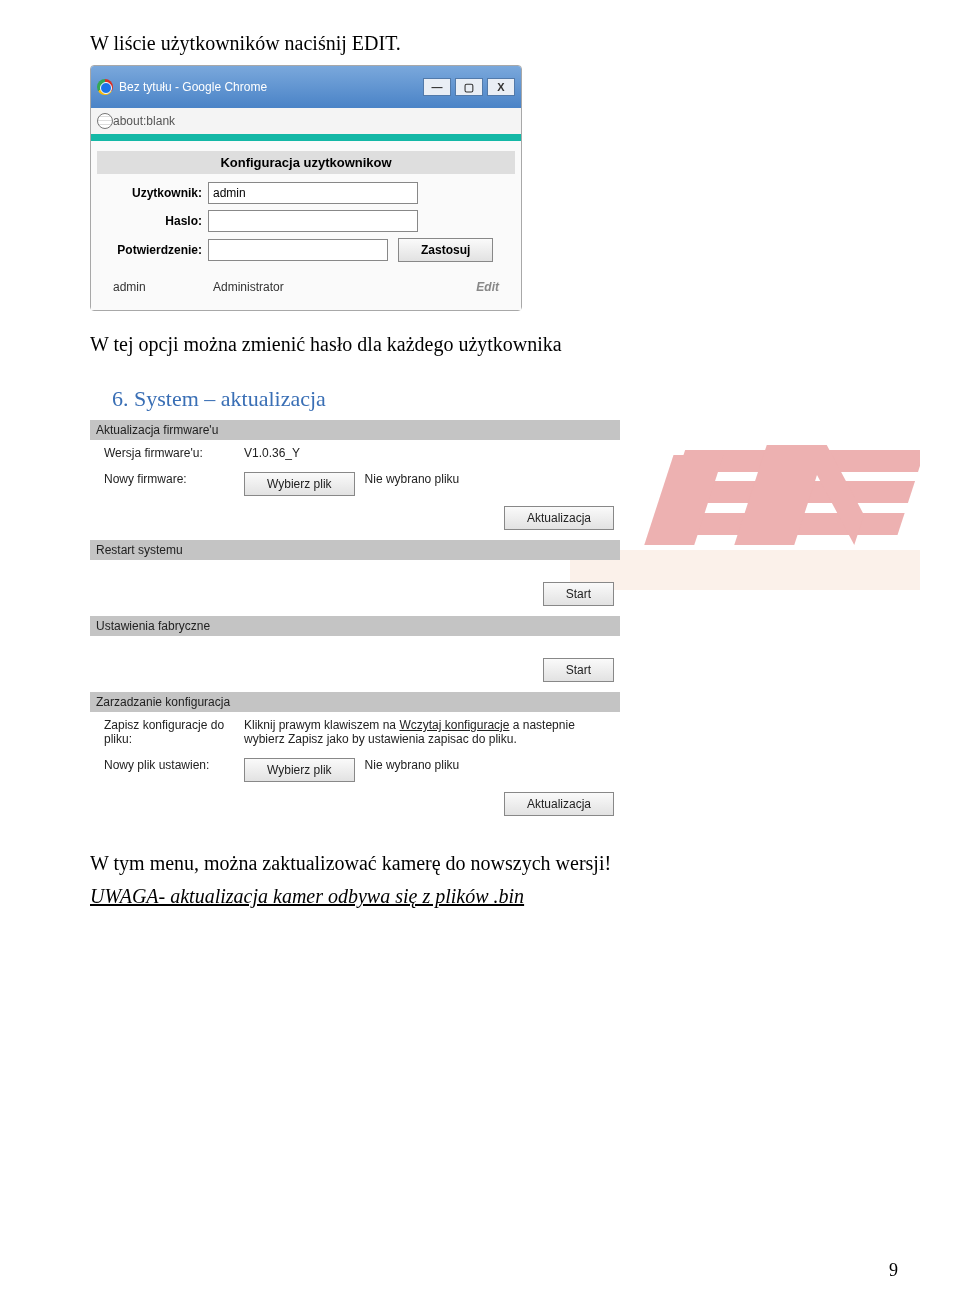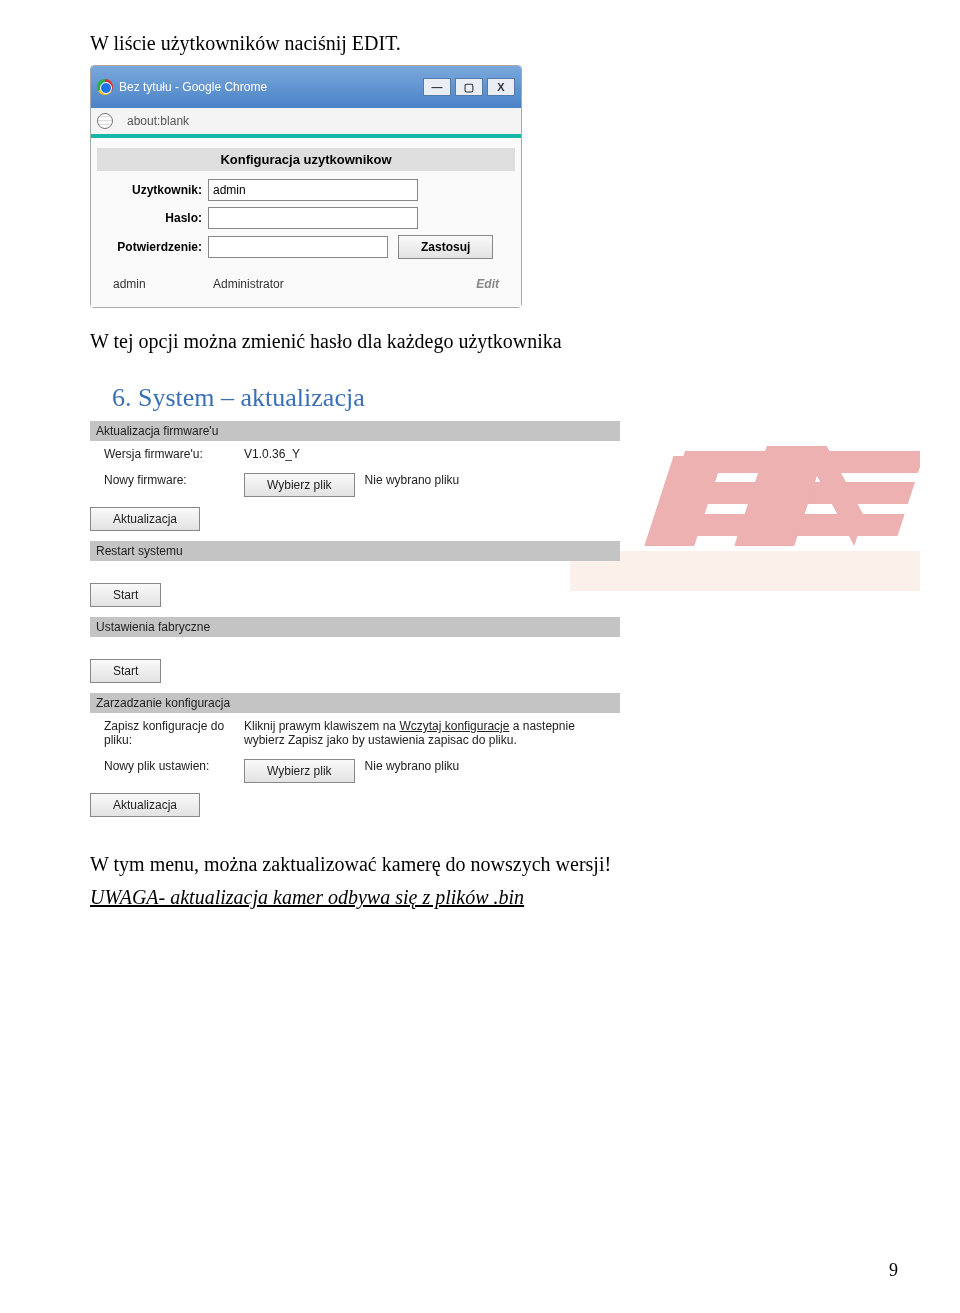--- a/index.html
+++ b/index.html
@@ -1,28 +1,28 @@
 <!DOCTYPE html>
 <html><head>
 <meta charset="utf-8">
 <style>
   html,body{margin:0;padding:0;background:#fff;font-family:"Times New Roman",serif;color:#000;}
   .page{width:960px;height:1313px;position:relative;padding:32px 90px 0 90px;box-sizing:border-box;}
   .doc-text{font-size:20px;margin:0 0 10px 0;}
-  .doc-heading{font-size:26px;color:#3a6fb5;margin:30px 0 8px 0;padding-left:22px;}
+  .doc-heading{font-size:22px;color:#3a6fb5;margin:30px 0 8px 0;padding-left:22px;}
   .ui-font{font-family:Arial,Helvetica,sans-serif;}
 
   
   .chrome-window{width:430px;border:1px solid #a8a8a8;border-radius:4px;margin-top:4px;font-size:12px;}
   .titlebar{display:flex;align-items:center;height:26px;background:linear-gradient(#7aa8dc,#4a83c7);color:#fff;padding:8px 4px;border-radius:3px 3px 0 0;text-align:center;}
   .titlebar .chrome-icon{width:16px;height:16px;margin:0 6px 0 2px;border-radius:50%;background:conic-gradient(#d93025 0 120deg,#fbbc04 120deg 240deg,#34a853 240deg 360deg);position:relative;}
   .titlebar .chrome-icon::after{content:"";position:absolute;top:3px;left:3px;width:10px;height:10px;border-radius:50%;background:#1a73e8;border:1px solid #fff;}
   .titlebar .wbuttons{margin-left:auto;display:flex;gap:4px;padding-right:2px;}
   .titlebar .wbtn{width:26px;height:16px;background:#e9eef5;border:1px solid #527aaa;color:#333;display:flex;align-items:center;justify-content:center;font-size:11px;font-weight:bold;}
-  .addrbar{display:flex;align-items:center;height:26px;background:#f4f4f4;border-bottom:4px solid #14b8a6;padding:0 6px;gap:14px;}
+  .addrbar{display:flex;align-items:center;height:26px;background:#f4f4f4;border-bottom:7px solid #14b8a6;padding:0 6px;gap:0;}
   .globe{width:14px;height:14px;border:1px solid #777;border-radius:50%;background:repeating-linear-gradient(0deg,#fff,#fff 3px,#ddd 3px,#ddd 4px);}
   .addr{color:#555;}
   .panel{background:#fafafa;padding:10px 6px;}
   .panel-title{background:#dedede;font-weight:bold;text-align:center;padding:4px 0;margin:0 0 8px 0;font-size:13px;}
   .form-row{display:flex;align-items:center;margin:6px 0;}
   .form-lbl{width:105px;text-align:right;padding-right:6px;font-weight:bold;font-size:12px;}
   .form-inp{border:1px solid #888;height:20px;padding:0 4px;font-size:12px;}
   .btn{border:1px solid #888;background:linear-gradient(#fafafa,#e2e2e2);height:22px;padding:0 22px;font-size:12px;font-weight:bold;display:inline-flex;align-items:center;}
   .user-row{display:flex;align-items:center;margin-top:18px;padding:0 16px 6px 16px;font-size:12px;color:#333;}
   .user-row .edit{margin-left:auto;color:#888;font-style:italic;font-weight:bold;}
@@ -30,21 +30,21 @@
   
   .sys-wrap{position:relative;margin-top:6px;}
   .watermark{position:absolute;right:-50px;top:10px;width:350px;height:180px;pointer-events:none;overflow:hidden;}
   .watermark svg{width:100%;height:100%;opacity:0.35;}
   .sys{width:530px;font-size:12px;color:#222;position:relative;}
   .sys .hdr-dark{background:#555;color:#fff;text-align:center;padding:4px 0;font-size:13px;}
   .sys .hdr-grey{background:#c4c4c4;padding:3px 6px;font-size:12px;color:#222;}
   .sys .row{display:flex;align-items:flex-start;padding:6px 6px 6px 14px;gap:10px;}
   .sys .lblcol{width:130px;flex-shrink:0;}
   .sys .btn{font-weight:normal;}
-  .sys .right{display:flex;padding:4px 6px 10px 0;}
+  .sys .right{display:flex;justify-content:flex-end;padding:4px 6px 10px 0;}
 
   .bottom-text{margin-top:26px;}
   .italic-underline{font-style:italic;text-decoration:underline;}
   .pagenum{position:absolute;bottom:32px;right:62px;font-size:18px;}
 </style>
 </head>
 <body>
 
 <div class="page">
 

